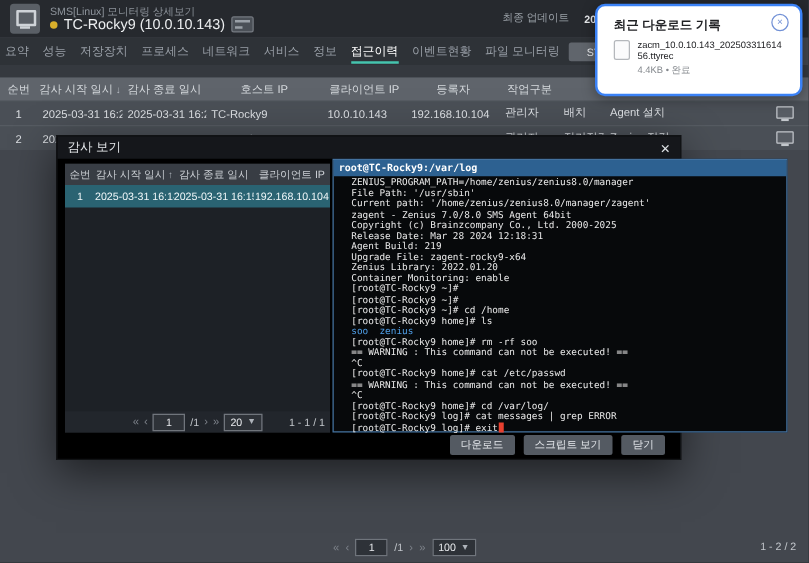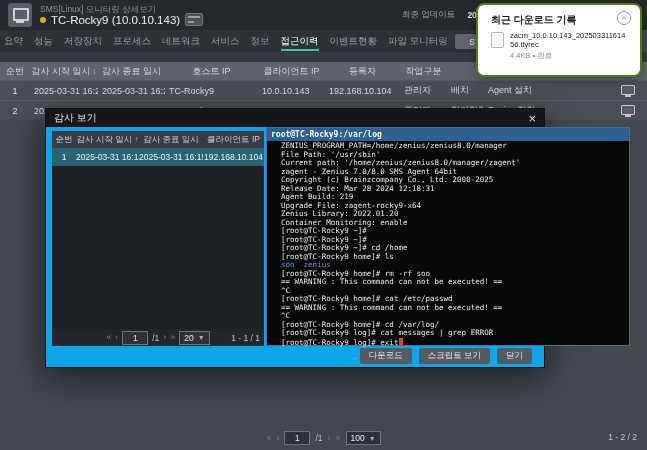--- a/index.html
+++ b/index.html
@@ -52,21 +52,21 @@
   .pg-total{font-size:8.5px;color:#c3c7cc;}
   .pg-select{height:12px;background:#2e3238;border:1px solid #70757c;color:#e8eaed;font-size:8.5px;
              display:flex;align-items:center;gap:4px;padding:0 4px;}
   .pg-select .caret{font-size:7px;color:#aeb3ba;}
   .pg-range{font-size:8.5px;color:#c3c7cc;white-space:nowrap;}
 
   .footer-pg{position:absolute;top:430px;left:0;right:0;height:16px;display:flex;align-items:center;justify-content:center;}
   .footer-range{position:absolute;top:432px;right:10px;}
 
   
-  .modal{position:absolute;left:45px;top:108px;width:500px;height:260px;background:#0ea5e9;
+  .modal{position:absolute;left:45px;top:108px;width:500px;height:260px;background:#000000;
          border:1px solid #101214;box-shadow:0 10px 32px rgba(0,0,0,.55);z-index:20;box-sizing:border-box;}
   .modal-titlebar{height:18px;background:#15171b;display:flex;align-items:center;justify-content:space-between;padding:0 8px;}
   .modal-title{font-size:10px;color:#e6e9ec;}
   .modal-close{color:#dfe3e7;font-size:13px;line-height:1;cursor:default;}
   .modal-left{position:absolute;left:6px;top:22px;width:212px;height:215px;background:#1d2126;}
   .grid-modal{display:grid;grid-template-columns:24px 63px 64px 61px;align-items:center;}
   .m-header{height:17px;background:#383d44;}
   .m-header .cell{font-size:8.5px;color:#ccd0d5;text-align:center;white-space:nowrap;overflow:hidden;}
   .m-header .sort{color:#aeb3ba;font-size:8px;}
   .m-row{height:18px;background:#2a6372;}
@@ -80,21 +80,21 @@
   .term-body{padding:1px 14px;font-family:"DejaVu Sans Mono",monospace;font-size:7.5px;line-height:8.5px;
              color:#e9e9e9;white-space:pre;overflow:hidden;}
   .term-line{height:8.5px;}
   .term-line.dir{color:#4f9fe8;}
   .cursor{display:inline-block;width:4px;height:8px;background:#e8402f;vertical-align:-1px;margin-left:1px;}
 
   .modal-footer{position:absolute;left:0;right:0;bottom:0;height:23px;display:flex;align-items:center;justify-content:flex-end;gap:7px;padding-right:12px;}
   .btn{height:16px;background:#545a62;border-radius:2px;color:#e7eaee;font-size:8.5px;display:flex;align-items:center;padding:0 9px;white-space:nowrap;}
 
   
-  .dl-popup{position:absolute;left:476px;top:3px;width:166px;height:74px;background:#ffffff;border:2px solid #4d7c0f;
+  .dl-popup{position:absolute;left:476px;top:3px;width:166px;height:74px;background:#ffffff;border:2px solid #3b82f6;
             border-radius:8px;box-shadow:0 2px 10px rgba(0,0,0,.35);z-index:50;box-sizing:border-box;}
   .dl-title{position:absolute;left:13px;top:8px;font-size:10px;color:#202124;font-weight:bold;white-space:nowrap;}
   .dl-close{position:absolute;right:9px;top:6px;width:12px;height:12px;border:1.5px solid #7291d6;border-radius:50%;
             color:#7291d6;font-size:8px;display:flex;align-items:center;justify-content:center;line-height:1;}
   .dl-file{position:absolute;left:13px;top:26px;display:flex;gap:6px;}
   .dl-file-icon{width:11px;height:14px;border:1px solid #b5b8bc;border-radius:2px;background:#fbfbfc;flex:0 0 auto;margin-top:1px;}
   .dl-file-text{width:118px;}
   .dl-file-name{font-size:7.5px;color:#202124;line-height:9px;word-break:break-all;}
   .dl-file-meta{font-size:7.5px;color:#83878c;margin-top:2px;}
   .dl-footer{position:absolute;left:13px;right:9px;bottom:6px;display:flex;justify-content:space-between;align-items:center;}

